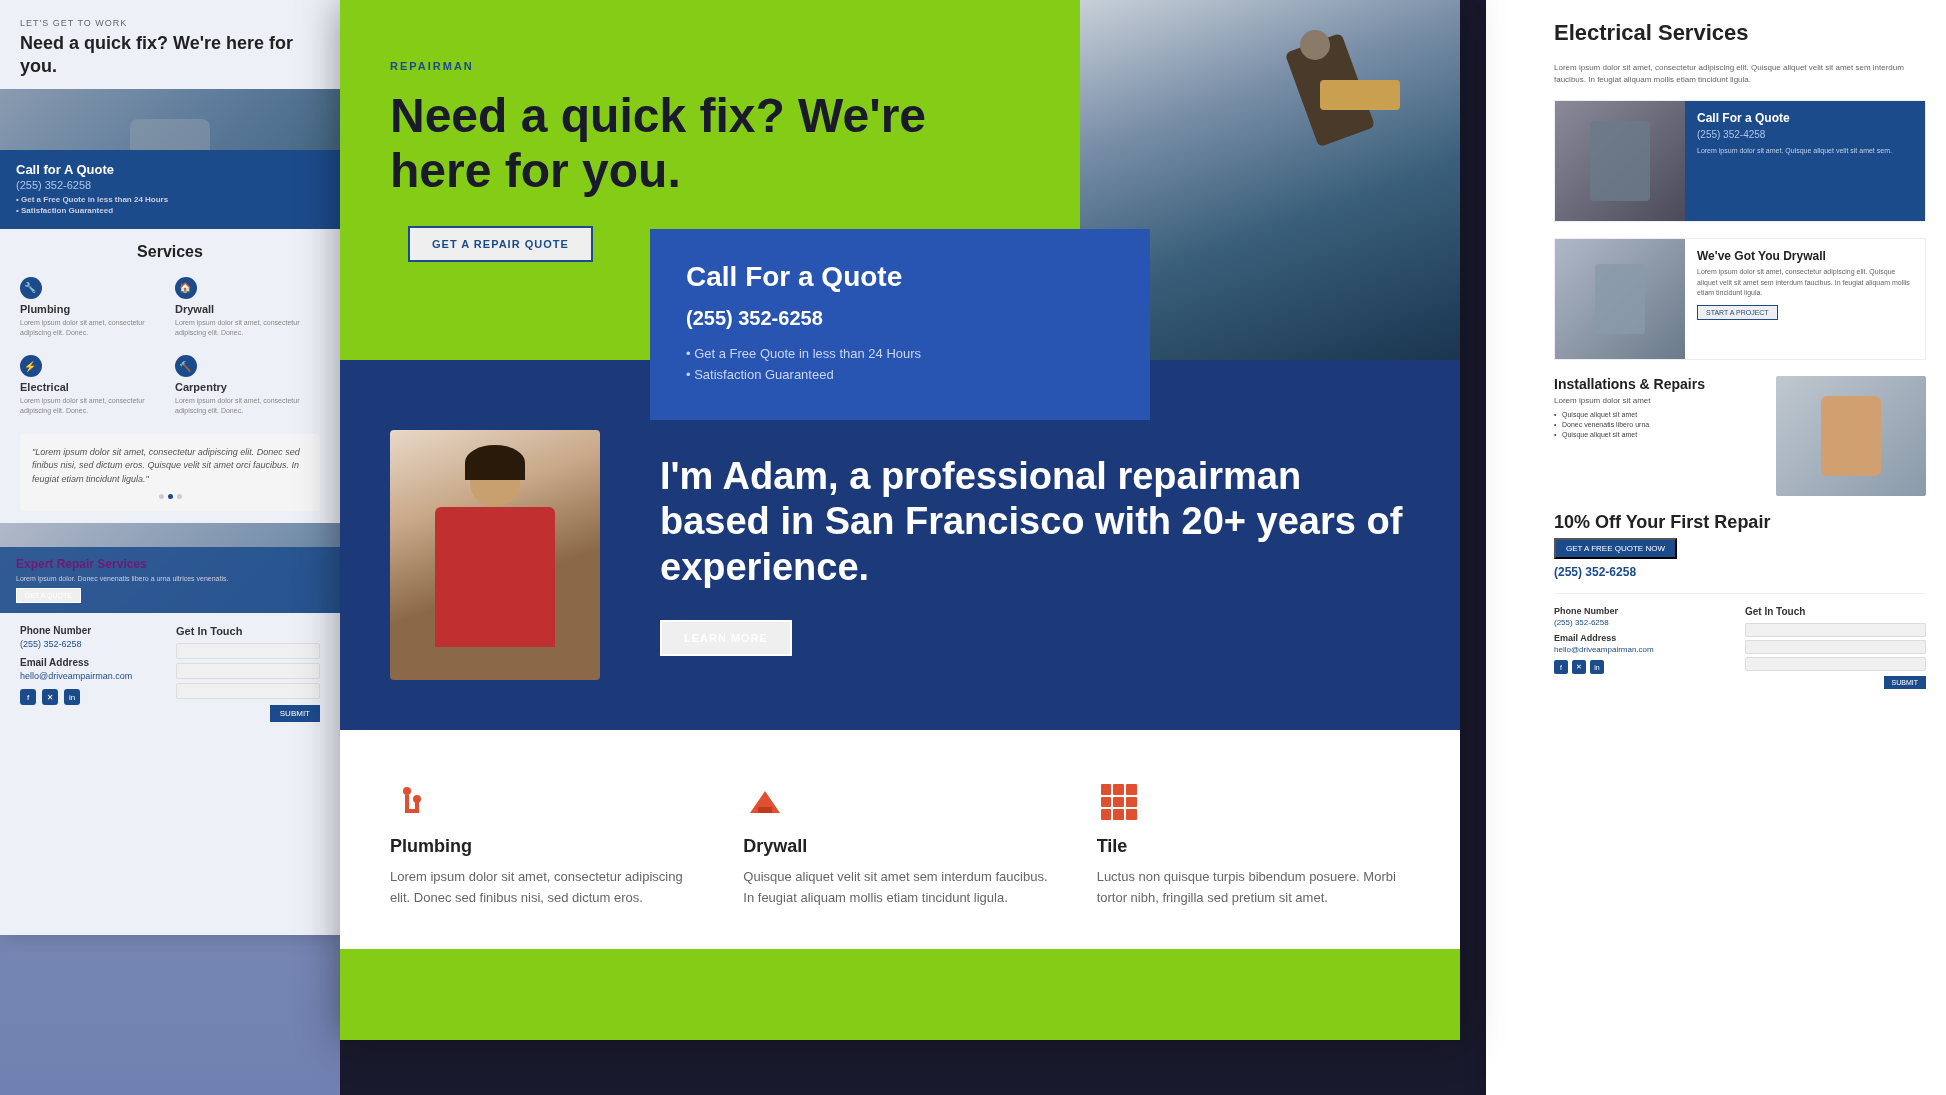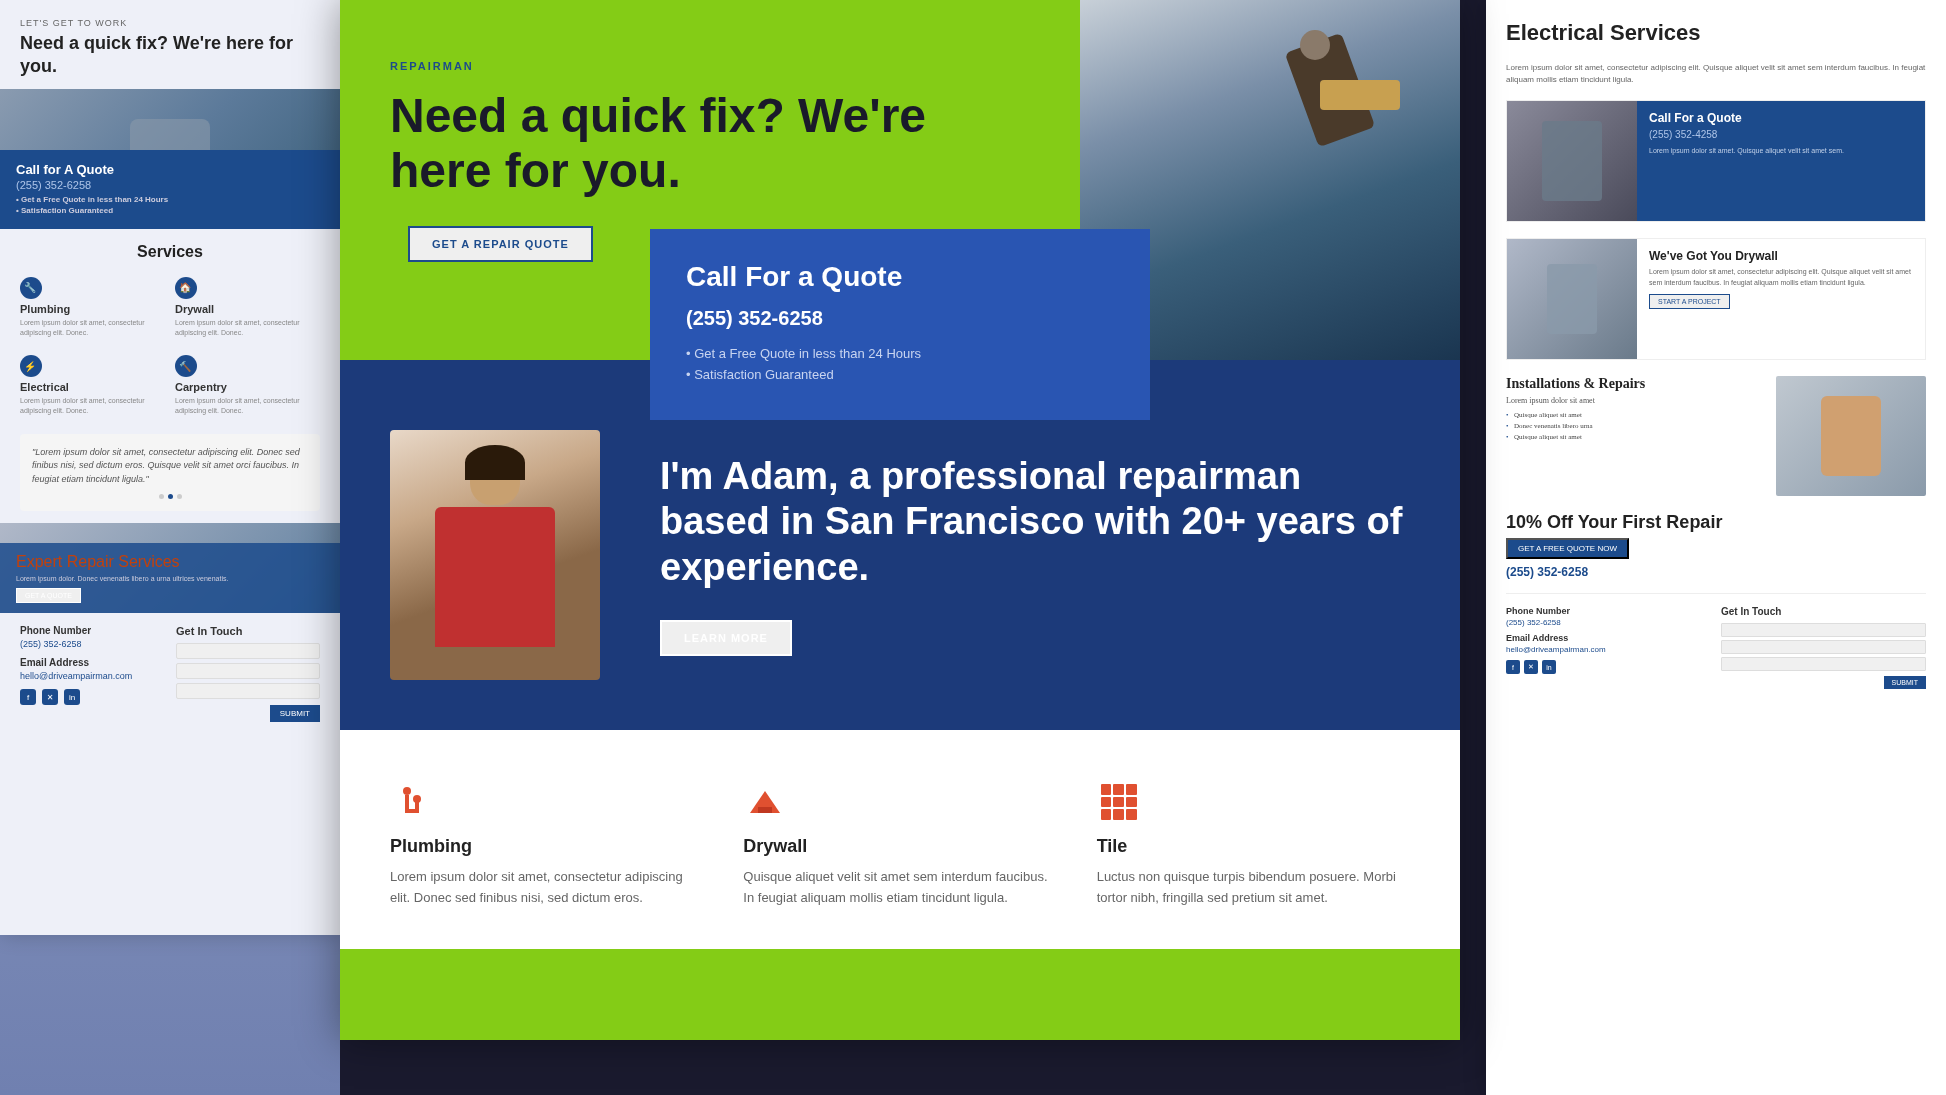--- a/index.html
+++ b/index.html
@@ -185,23 +185,23 @@
     }
     .lp-expert-overlay {
       position: absolute;
       bottom: 0;
       left: 0;
       right: 0;
       background: rgba(28, 75, 140, 0.85);
       padding: 10px 16px;
     }
     .lp-expert-title {
-      color: #c2410c;
-      font-size: 16px;
-      font-weight: 400;
+      color: #701a75;
+      font-size: 12px;
+      font-weight: 700;
     }
     .lp-expert-desc {
       font-size: 7px;
       color: #ccd;
       margin-top: 3px;
       line-height: 1.4;
     }
     .lp-expert-btn {
       display: inline-block;
       border: 1px solid #fff;
@@ -518,21 +518,20 @@
       color: #1c4b8c;
     }
 
     .rp-inst-section {
       display: flex;
       gap: 12px;
       margin-bottom: 16px;
     }
     .rp-inst-left {
       flex: 1;
-      font-family: Liberation Serif, serif;
     }
     .rp-inst-title {
       font-size: 14px;
       font-weight: 700;
       color: #222;
       margin-bottom: 4px;
     }
     .rp-inst-subtitle {
       font-size: 8px;
       color: #555;
@@ -711,20 +710,21 @@
       box-shadow: 0 0 40px rgba(0,0,0,0.4);
       z-index: 5;
     }
     .left-panel {
       z-index: 4;
       box-shadow: 2px 0 20px rgba(0,0,0,0.2);
     }
     .right-panel {
       z-index: 4;
       box-shadow: -2px 0 20px rgba(0,0,0,0.2);
+      padding-left: 48px;
     }
 
     .mp-service-icon.orange { color: #e05030; }
 
     
     .tile-grid {
       display: grid;
       grid-template-columns: repeat(3, 1fr);
       gap: 2px;
       width: 36px;

